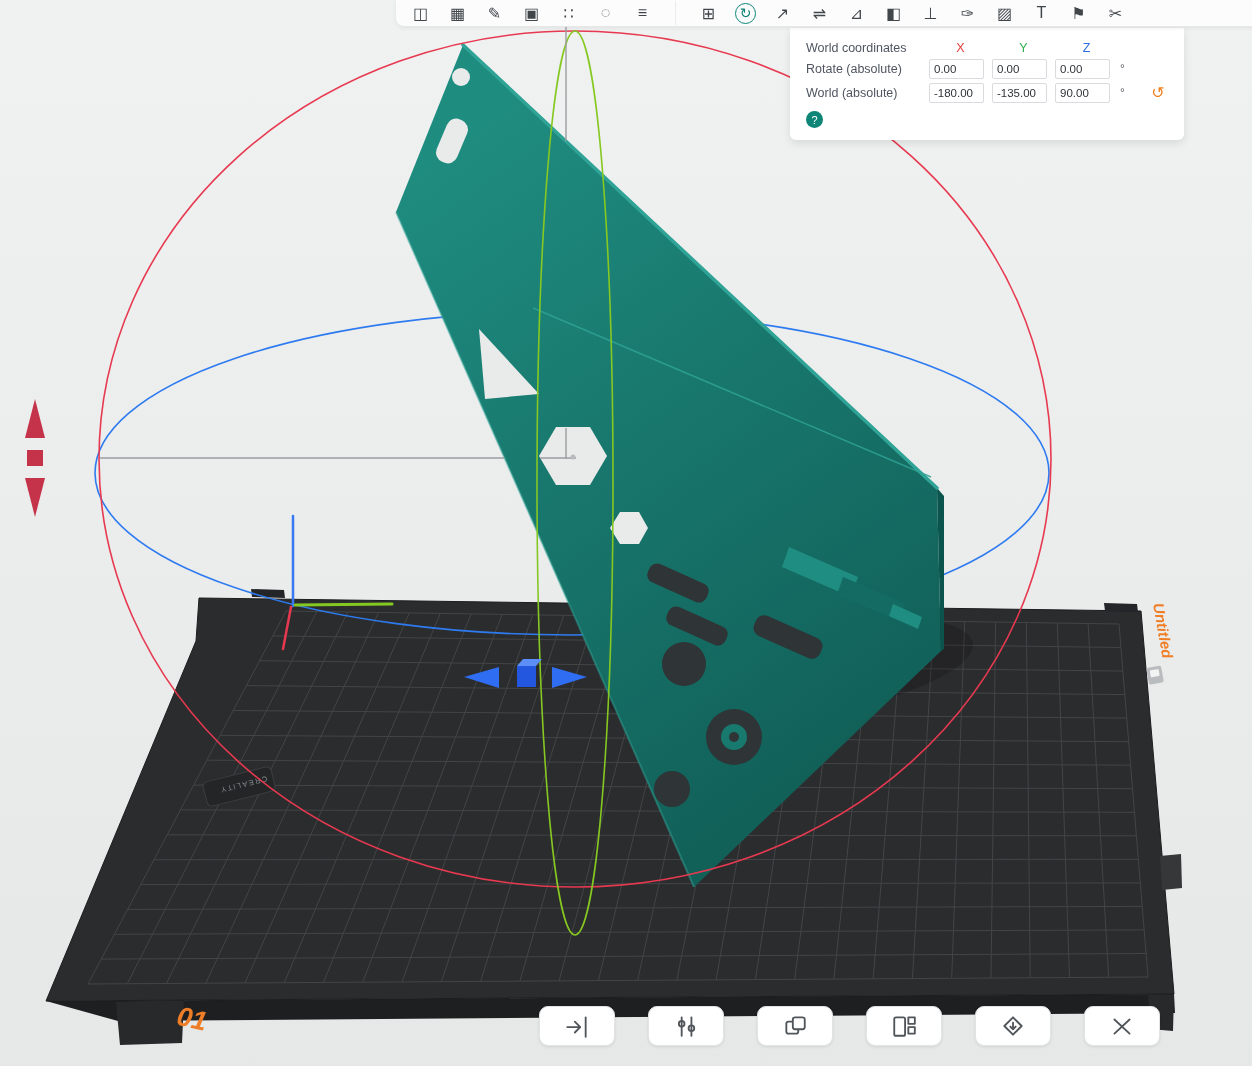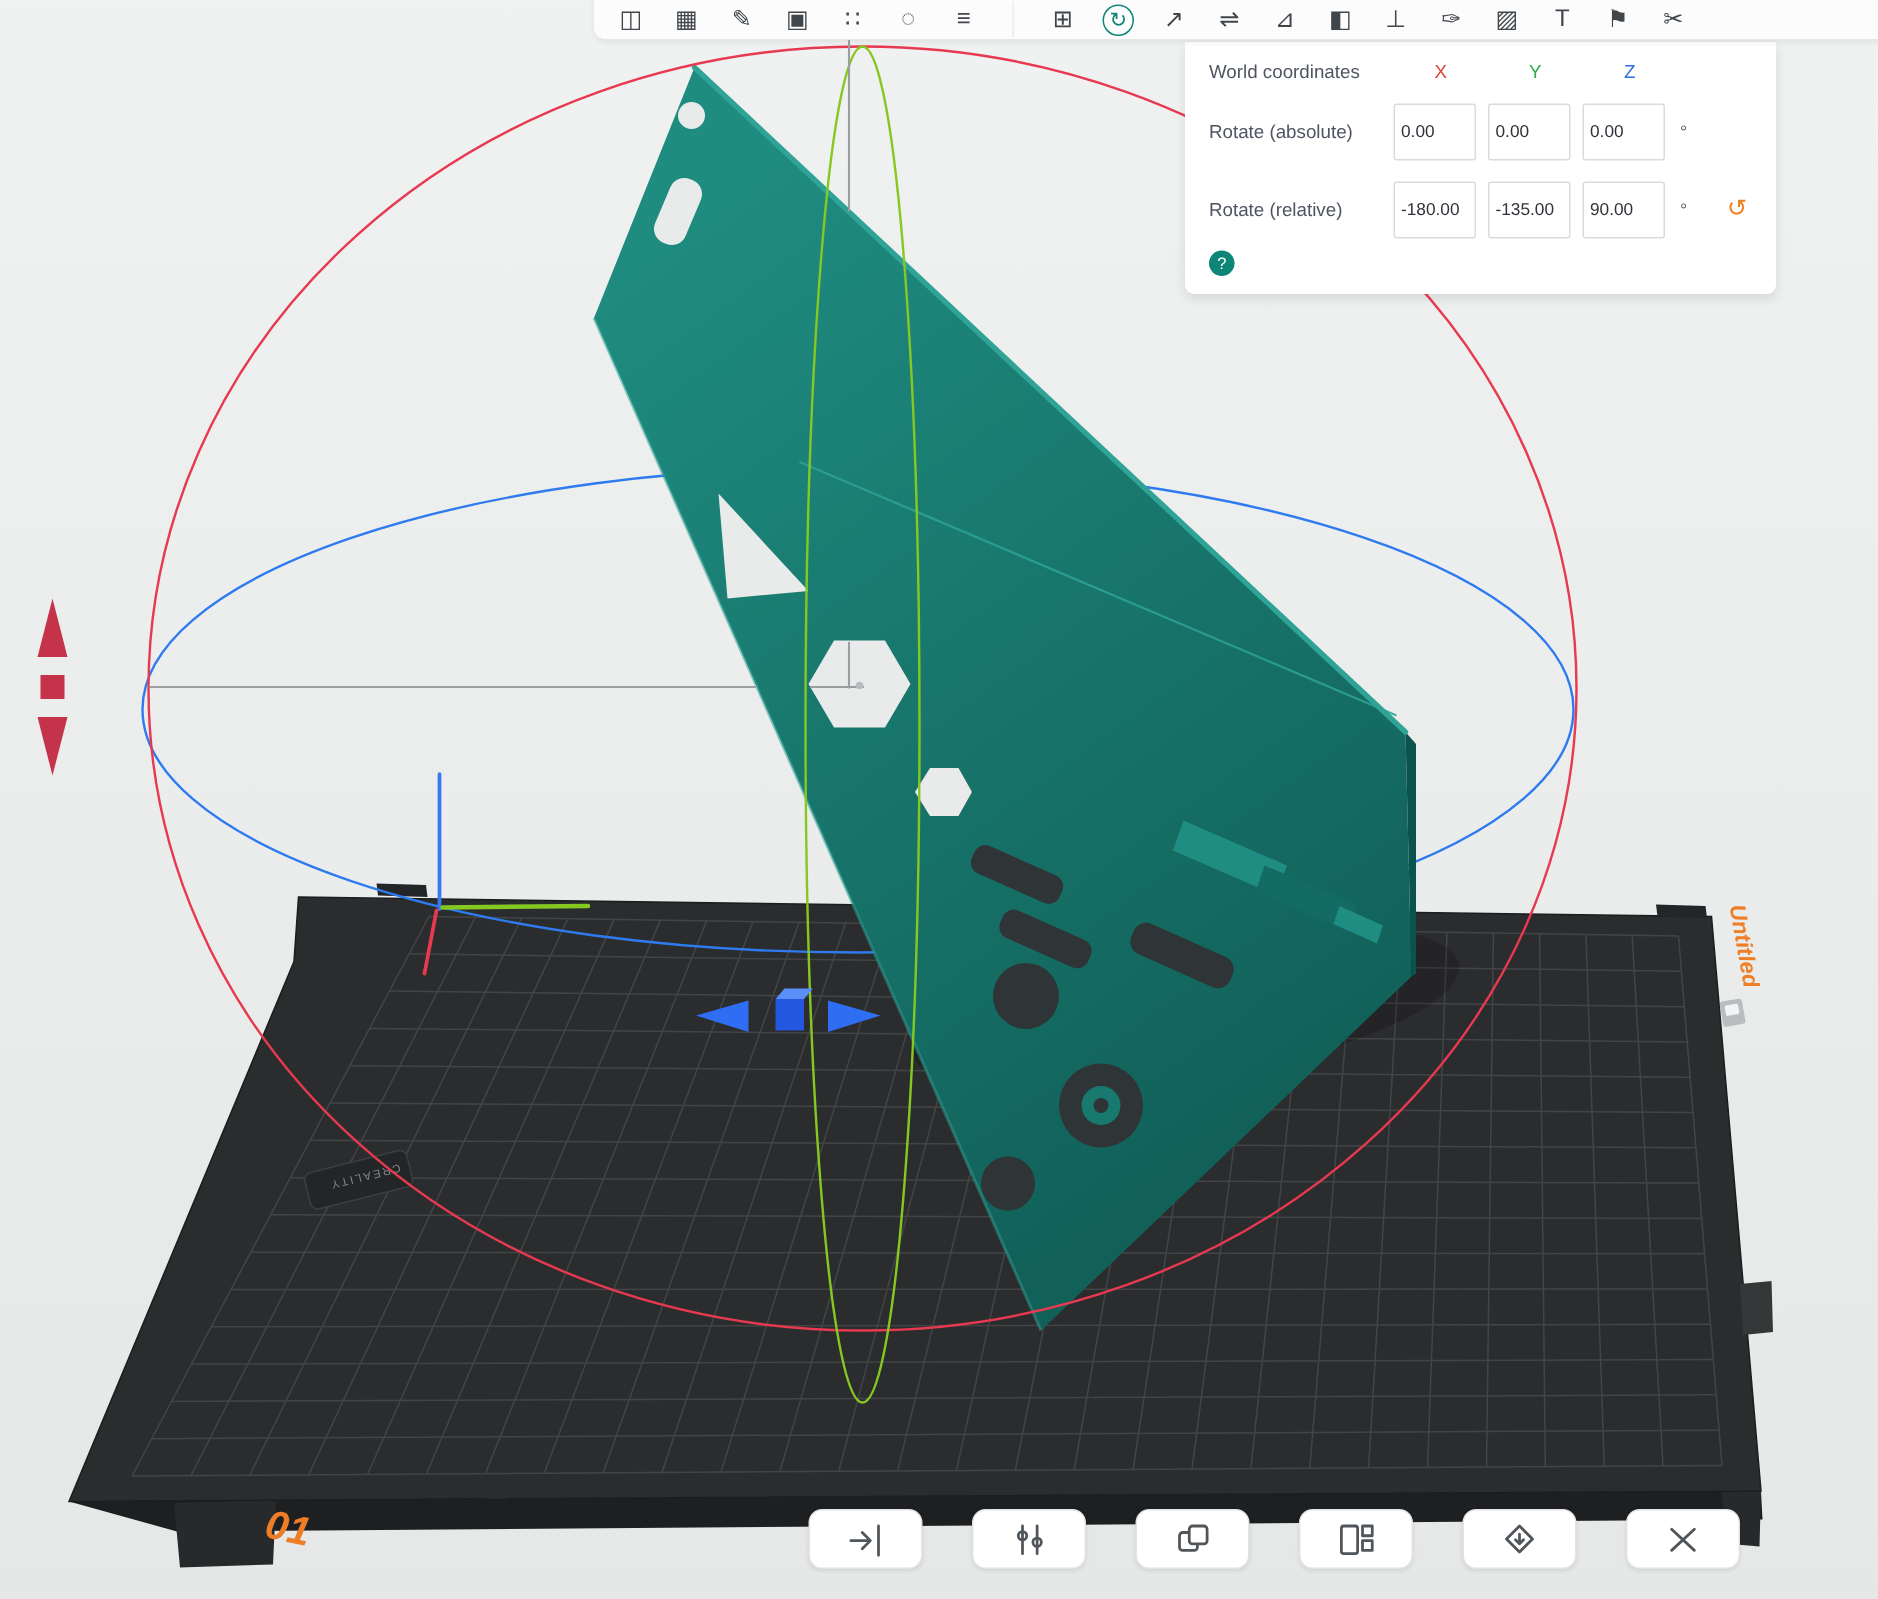--- a/index.html
+++ b/index.html
@@ -16,24 +16,24 @@
   .tbgroup + .tbgroup{margin-left:16px;padding-left:16px;border-left:1px solid #ececec}
   .tbicon{width:33px;height:24px;display:flex;align-items:center;justify-content:center;
     font-size:16px;color:#41464b;cursor:pointer;user-select:none}
   .tbicon.active{color:#0d8577}
   .tbicon.active .ring{width:21px;height:21px;border:1.5px solid #0d8577;border-radius:50%;
     display:flex;align-items:center;justify-content:center;font-size:14px}
 
   
   .rotate-panel{position:absolute;left:790px;top:28px;width:394px;background:#fff;
     border-radius:0 0 6px 6px;box-shadow:0 3px 8px rgba(0,0,0,.10);padding:13px 16px 12px;z-index:5}
-  .rp-grid{display:grid;grid-template-columns:123px 63px 63px 63px 26px 28px;align-items:center;row-gap:14px}
+  .rp-grid{display:grid;grid-template-columns:123px 63px 63px 63px 26px 28px;align-items:center;row-gap:4px}
   .rp-label{font-size:12.5px;color:#4f5560}
   .axis-label{font-size:12.5px;text-align:center}
-  .rp-input{width:55px;height:38px;border:1px solid #d9dbde;border-radius:2px;font-size:11.5px;
+  .rp-input{width:55px;height:20px;border:1px solid #d9dbde;border-radius:2px;font-size:11.5px;
     padding:0 4px;color:#2f3338;background:#fff;font-family:inherit}
   .deg{font-size:12px;color:#5a5f66;padding-left:2px}
   .reset-btn{color:#f0801e;font-size:16px;cursor:pointer;background:none;border:none;line-height:1}
   .help-btn{width:17px;height:17px;border-radius:50%;background:#0d8577;color:#fff;font-size:11px;
     display:flex;align-items:center;justify-content:center;margin-top:8px;cursor:pointer;border:none}
 
   
   .bottom-bar{position:absolute;left:539px;top:1006px;display:flex;gap:33px;z-index:5}
   .bb-btn{width:76px;height:40px;background:#fff;border:1px solid #e2e3e5;border-radius:9px;
     box-shadow:0 1px 3px rgba(0,0,0,.09);display:flex;align-items:center;justify-content:center;cursor:pointer}
@@ -219,21 +219,21 @@
       <div></div>
         <div></div>
 
       <div class="rp-label">Rotate (absolute)</div>
       <input class="rp-input" value="0.00" style="">
       <input class="rp-input" value="0.00" style="">
       <input class="rp-input" value="0.00" style="">
       <div class="deg">°</div>
       <div></div>
 
-      <div class="rp-label">Rotate (relative)</div>
+      <div class="rp-label">World (absolute)</div>
       <input class="rp-input" value="-180.00" style="">
       <input class="rp-input" value="-135.00" style="">
       <input class="rp-input" value="90.00" style="">
       <div class="deg">°</div>
       <button class="reset-btn">↺</button>
     </div>
     <button class="help-btn">?</button>
   </div>
 
   <div class="bottom-bar">

